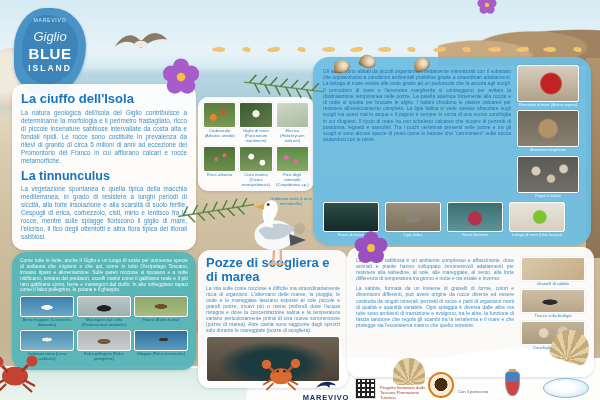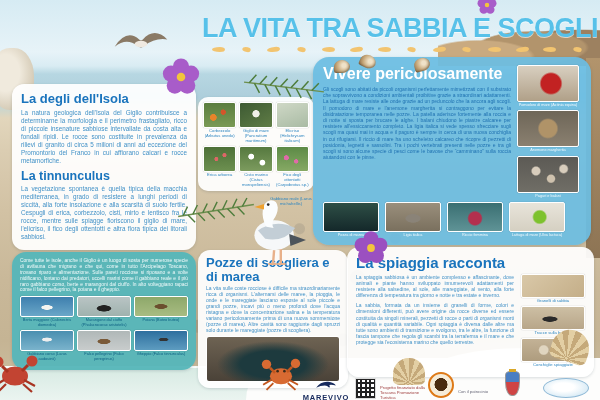--- a/index.html
+++ b/index.html
@@ -175,41 +175,48 @@
 <div class="poster">
 
   <div class="abs rock-tl"></div>
   <div class="abs rocks-tr"></div>
   <div class="abs rocks-right"></div>
   <div class="abs pebbles"></div>
   <div class="abs water-bl"></div>
   <div class="abs wave"></div>
   <div class="abs wave2"></div>
 
-
-  <h1 class="abs title" style="margin:0">LA VITA TRA SABBIA E SCOGLI</h1>
+  <div class="abs logo-blob">
+    <div class="logo-inner">
+      <div class="logo-brand">MAREVIVO</div>
+      <div class="logo-name">Giglio</div>
+      <div class="logo-blue">BLUE</div>
+      <div class="logo-island">ISLAND</div>
+    </div>
+  </div>
+
   <div class="abs footprints">
     <span class="fp"></span>
       <span class="fp"></span>
       <span class="fp"></span>
       <span class="fp"></span>
       <span class="fp"></span>
       <span class="fp"></span>
       <span class="fp"></span>
       <span class="fp"></span>
       <span class="fp"></span>
       <span class="fp"></span>
       <span class="fp"></span>
       <span class="fp"></span>
       <span class="fp"></span>
       <span class="fp"></span>
   </div>
 
   <section class="panel panel-natura">
-    <h2>La degli dell'Isola</h2>
+    <h2>La ciuffo dell'Isola</h2>
     <p>La natura geologica dell'Isola del Giglio contribuisce a determinarne la morfologia e il perimetro frastagliato, ricco di piccole insenature sabbiose intervallate da costa alta e fondali ripidi. Le rocce sono costituite in prevalenza da rilievi di granito di circa 5 milioni di anni ad eccezione del Promontorio del Franco in cui affiorano calcari e rocce metamorfiche.</p>
     <h2 class="h2b">La tinnunculus</h2>
     <p>La vegetazione spontanea è quella tipica della macchia mediterranea, in grado di resistere a lunghi periodi di siccità, alla forte insolazione e alla scarsità di suolo fertile. Cespugli di erica, corbezzolo, cisti, mirto e lentisco fra le rocce, mentre sulle spiagge fioriscono il giglio di mare, l'elicriso, il fico degli ottentotti e altra flora tipica dei litorali sabbiosi.</p>
   </section>
 
   <section class="panel panel-flora">
     <figure>
         <div class="ph g-berries"></div>
         <figcaption class="cap">Corbezzolo (Arbutus unedo)</figcaption>
       </figure>
@@ -267,21 +274,20 @@
 
   <section class="panel panel-pozze">
     <h2>Pozze di scogliera e di marea</h2>
     <p>La vita sulle coste rocciose è difficile ma straordinariamente ricca di organismi. L'alternarsi delle maree, la pioggia, le onde e le mareggiate lasciano esposte al sole piccole e grandi pozze, incavi più o meno profondi dove l'acqua ristagna e dove la concentrazione salina e la temperatura variano pericolosamente prima di una nuova sommersione (pozze di marea). Altre cavità sono raggiunte dagli spruzzi solo durante le mareggiate (pozze di scogliera).</p>
     <div class="ph-pool"></div>
   </section>
 
   <section class="panel panel-vivere">
     <div class="viv-row">
       <div class="viv-text">
-        <h2>Vivere pericolosamente</h2>
         <p>Gli scogli sono abitati da piccoli organismi perfettamente mimetizzati con il substrato che sopravvivono a condizioni ambientali proibitive grazie a straordinari adattamenti. La lattuga di mare resiste alle onde grazie ad un peduncolo che la ancora agli scogli. Il pomodoro di mare e l'anemone margherita si contraggono per evitare la disidratazione temporanea nelle pozze. La patella aderisce fortemente alla roccia e di notte si sposta per brucare le alghe. I balani chiudono le piastre calcaree per resistere all'essiccamento completo. La ligia italica si vede spesso sfrecciare sugli scogli ma quasi mai in acqua e il paguro è sempre in cerca di una nuova conchiglia in cui rifugiarsi. Il riccio di mare ha uno scheletro calcareo che ricopre di pezzetti di posidonia, legnetti e sassolini. Tra i pochi vertebrati presenti nelle pozze e tra gli scogli si sono alcune specie di pesci come le bavose che “camminano” sulla roccia aiutandosi con le pinne.</p>
       </div>
       <div class="viv-side">
         <figure>
             <div class="ph g-anemone-red"></div>
             <figcaption class="cap">Pomodoro di mare (Actinia equina)</figcaption>
           </figure>
         <figure>
             <div class="ph g-anemone-brown"></div>
             <figcaption class="cap">Anemone margherita</figcaption>
@@ -306,21 +312,20 @@
           <figcaption class="cap">Riccio femmina</figcaption>
         </figure>
       <figure>
           <div class="ph g-ulva"></div>
           <figcaption class="cap">Lattuga di mare (Ulva lactuca)</figcaption>
         </figure>
     </div>
   </section>
 
   <section class="panel panel-spiaggia">
-    <h2>La spiaggia racconta</h2>
     <div class="sp-row">
       <div class="sp-text">
         <p>La spiaggia sabbiosa è un ambiente complesso e affascinante, dove animali e piante hanno sviluppato innumerevoli adattamenti per resistere alla salsedine, al sole, alle mareggiate, al vento, alla forte differenza di temperatura tra giorno e notte e tra estate e inverno.</p>
         <p>La sabbia, formata da un insieme di granelli di forme, colori e dimensioni differenti, può avere origine da rocce diverse ed essere costituita da singoli minerali, pezzetti di rocce o parti di organismi morti di qualità e quantità variabile. Ogni spiaggia è diversa dalle altre ma tutte sono ambienti di transizione e svolgono, tra le altre, la funzione di fascia tampone che regola gli scambi tra la terraferma e il mare e che protegge sia l'ecosistema marino che quello terrestre.</p>
       </div>
       <div class="sp-side">
         <figure>
             <div class="ph g-sand"></div>
             <figcaption class="cap">Granelli di sabbia</figcaption>
           </figure>

